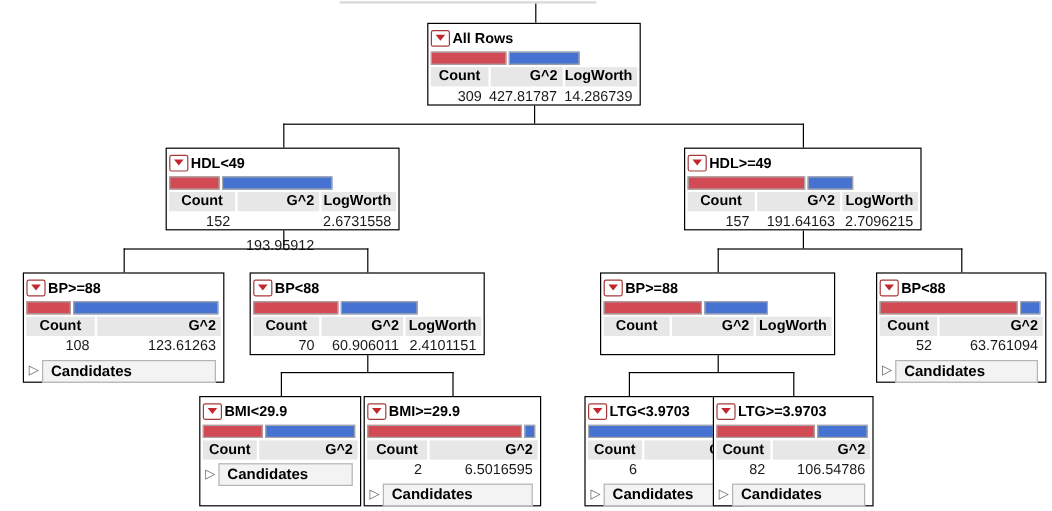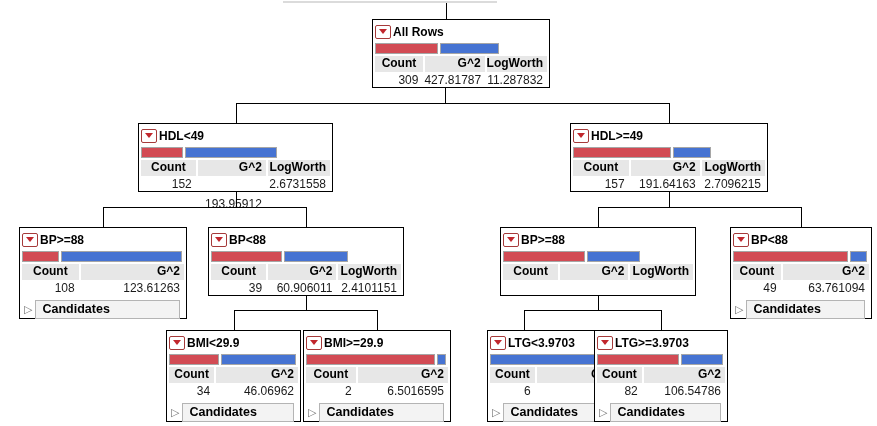--- a/index.html
+++ b/index.html
@@ -41,40 +41,40 @@
     padding:1px 4px 2px 6px;color:#000;cursor:pointer;white-space:nowrap;text-align:left;
     box-sizing:border-box;font-family:"Liberation Sans",sans-serif;
   }
 </style>
 </head>
 <body>
 
 <div class="stage">
     <div class="topline" style="left: 283px; top: 1px; width: 214px; height: 2px;"></div>
     <div class="conn" style="left: 446px; top: 3px; width: 1px; height: 16px;"></div>
-    <div class="node" style="left: 356px; top: 19px; width: 178px; height: 69px; margin-left: 16px;">
+    <div class="node" style="left: 356px; top: 19px; width: 178px; height: 69px;">
     <div class="title-row">
       <span class="red-tri-btn">
           <span class="red-tri"></span>
         </span>
       <span class="node-label">All Rows</span>
     </div>
     <div class="bar-row" style="width: 124px;">
       <span class="bar-red" style="width: 63px;"></span>
       <span class="bar-blue"></span>
     </div>
     <div class="header-row">
         <div class="hcell first" style="width: 29%;">Count</div>
         <div class="hcell" style="width: 36%;">G^2</div>
         <div class="hcell" style="flex: 1 1 0%;">LogWorth</div>
       </div>
     <div class="value-row">
         <div class="vcell" style="width: 29%;">309</div>
         <div class="vcell" style="width: 36%;">427.81787</div>
-        <div class="vcell" style="flex: 1 1 0%;">11.287832</div>
+        <div class="vcell" style="flex: 1 1 0%;">14.286739</div>
       </div>
 
   </div>
     <div class="node" style="left: 138px; top: 123px; width: 195px; height: 69px;">
     <div class="title-row">
       <span class="red-tri-btn">
           <span class="red-tri"></span>
         </span>
       <span class="node-label">HDL&lt;49</span>
     </div>
@@ -151,21 +151,21 @@
     <div class="bar-row" style="width: 137px;">
       <span class="bar-red" style="width: 71px;"></span>
       <span class="bar-blue"></span>
     </div>
     <div class="header-row">
         <div class="hcell first" style="width: 29%;">Count</div>
         <div class="hcell" style="width: 36%;">G^2</div>
         <div class="hcell" style="flex: 1 1 0%;">LogWorth</div>
       </div>
     <div class="value-row">
-        <div class="vcell" style="width: 29%;">39</div>
+        <div class="vcell" style="width: 29%;">70</div>
         <div class="vcell" style="width: 36%;">60.906011</div>
         <div class="vcell" style="flex: 1 1 0%;">2.4101151</div>
       </div>
 
   </div>
     <div class="node" style="left: 500px; top: 227px; width: 196px; height: 69px;">
     <div class="title-row">
       <span class="red-tri-btn">
           <span class="red-tri"></span>
         </span>
@@ -191,21 +191,21 @@
     </div>
     <div class="bar-row" style="width: 134px;">
       <span class="bar-red" style="width: 115px;"></span>
       <span class="bar-blue"></span>
     </div>
     <div class="header-row">
         <div class="hcell first" style="width: 35%;">Count</div>
         <div class="hcell" style="flex: 1 1 0%;">G^2</div>
       </div>
     <div class="value-row">
-        <div class="vcell" style="width: 35%;">49</div>
+        <div class="vcell" style="width: 35%;">52</div>
         <div class="vcell" style="flex: 1 1 0%;">63.761094</div>
       </div>
     <div class="candidates-row">
       <span class="disclosure">▷</span>
       <button class="cand-btn">Candidates</button>
     </div>
   </div>
     <div class="node" style="left: 166px; top: 330px; width: 135px; height: 92px;">
     <div class="title-row">
       <span class="red-tri-btn">
@@ -213,24 +213,20 @@
         </span>
       <span class="node-label">BMI&lt;29.9</span>
     </div>
     <div class="bar-row" style="width: 127px;">
       <span class="bar-red" style="width: 50px;"></span>
       <span class="bar-blue"></span>
     </div>
     <div class="header-row">
         <div class="hcell first" style="width: 35%;">Count</div>
         <div class="hcell" style="flex: 1 1 0%;">G^2</div>
-      </div>
-    <div class="value-row">
-        <div class="vcell" style="width: 35%;">34</div>
-        <div class="vcell" style="flex: 1 1 0%;">46.06962</div>
       </div>
     <div class="candidates-row">
       <span class="disclosure">▷</span>
       <button class="cand-btn">Candidates</button>
     </div>
   </div>
     <div class="node" style="left: 303px; top: 330px; width: 148px; height: 92px;">
     <div class="title-row">
       <span class="red-tri-btn">
           <span class="red-tri"></span>

